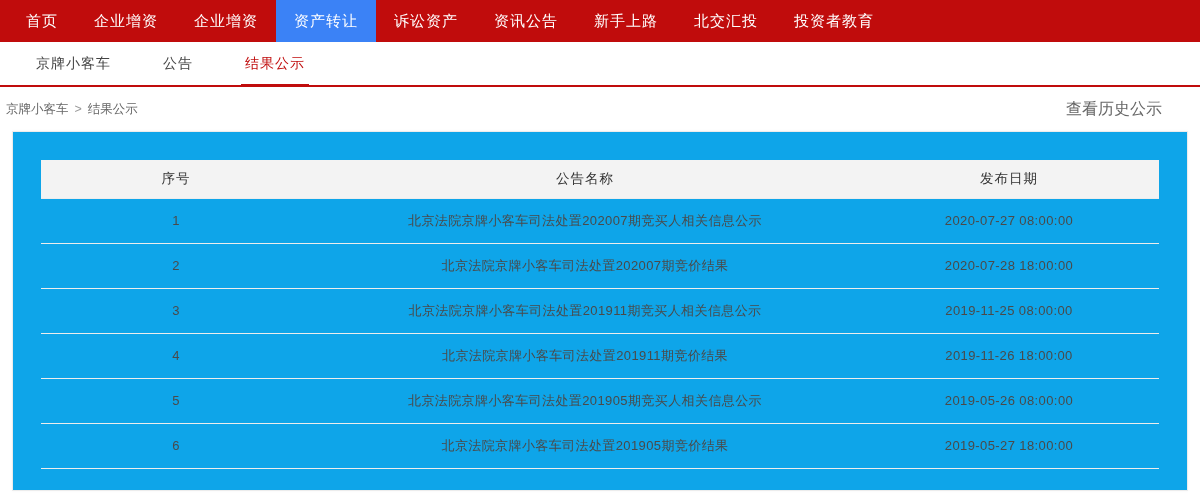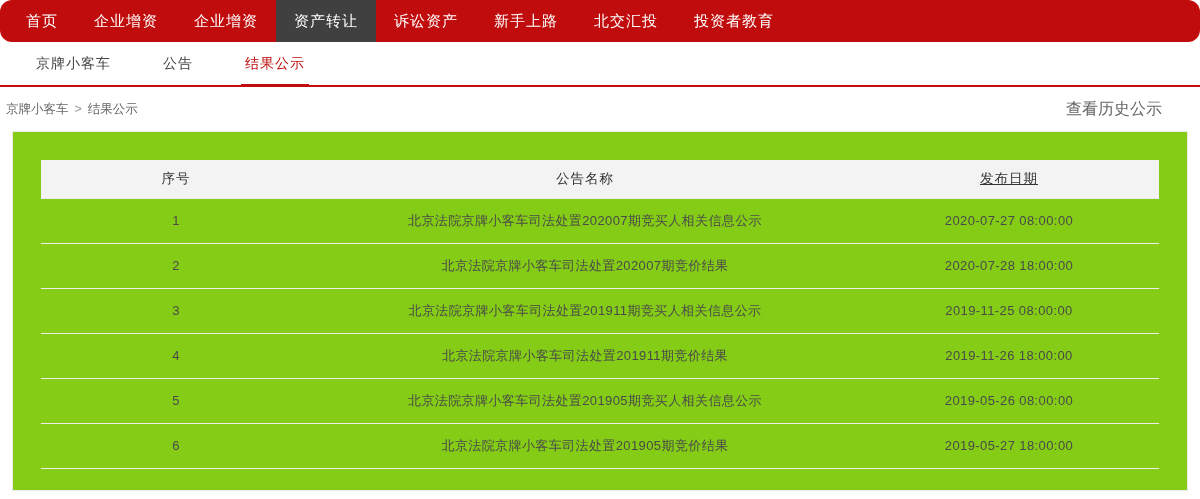--- a/index.html
+++ b/index.html
@@ -11,34 +11,33 @@
     overflow: hidden;
   }
 
   
   .topnav {
     height: 42px;
     background: #c00c0c;
     display: flex;
     align-items: stretch;
     padding-left: 8px;
-    border-radius: 12px;
   }
   .topnav-item {
     color: #ffffff;
     font-size: 15px;
     letter-spacing: 1px;
     display: flex;
     align-items: center;
     padding: 0 18px;
     white-space: nowrap;
     cursor: pointer;
   }
   .topnav-item.active {
-    background: #404040;
+    background: #3b82f6;
   }
 
   
   .subnav {
     height: 45px;
     background: #ffffff;
     border-bottom: 2px solid #c00c0c;
     display: flex;
     align-items: stretch;
     padding-left: 10px;
@@ -81,21 +80,21 @@
   .history-link {
     margin-left: auto;
     color: #666666;
     font-size: 16px;
     cursor: pointer;
   }
 
   
   .card {
     margin: 0 12px;
-    background: #84cc16;
+    background: #0ea5e9;
     border: 1px solid #ececec;
     box-shadow: 0 0 3px rgba(0,0,0,0.04);
     height: 360px;
     padding: 28px 28px 0 28px;
   }
 
   table.notice {
     width: 100%;
     border-collapse: collapse;
     table-layout: fixed;
@@ -112,41 +111,44 @@
     height: 45px;
     text-align: center;
     font-size: 13px;
     color: #4a4a4a;
     border-bottom: 1px solid #ededed;
     letter-spacing: 0.4px;
   }
   table.notice tbody tr:first-child td { border-top: 1px solid #ededed; }
   .col-idx   { width: 270px; }
   .col-name  { width: auto; font-family: Liberation Mono, monospace; }
-  .col-date  { width: 300px; text-decoration: underline; }
+  .col-date  { width: 300px; }
   .name-cell { cursor: pointer; }
 </style>
 </head>
 <body>
 
 <div class="topnav">
   <div class="topnav-item">
       <span>首页</span>
     </div>
   <div class="topnav-item">
       <span>企业增资</span>
     </div>
   <div class="topnav-item">
       <span>企业增资</span>
     </div>
   <div class="topnav-item active">
       <span>资产转让</span>
     </div>
   <div class="topnav-item">
       <span>诉讼资产</span>
+    </div>
+  <div class="topnav-item">
+      <span>资讯公告</span>
     </div>
   <div class="topnav-item">
       <span>新手上路</span>
     </div>
   <div class="topnav-item">
       <span>北交汇投</span>
     </div>
   <div class="topnav-item">
       <span>投资者教育</span>
     </div>

